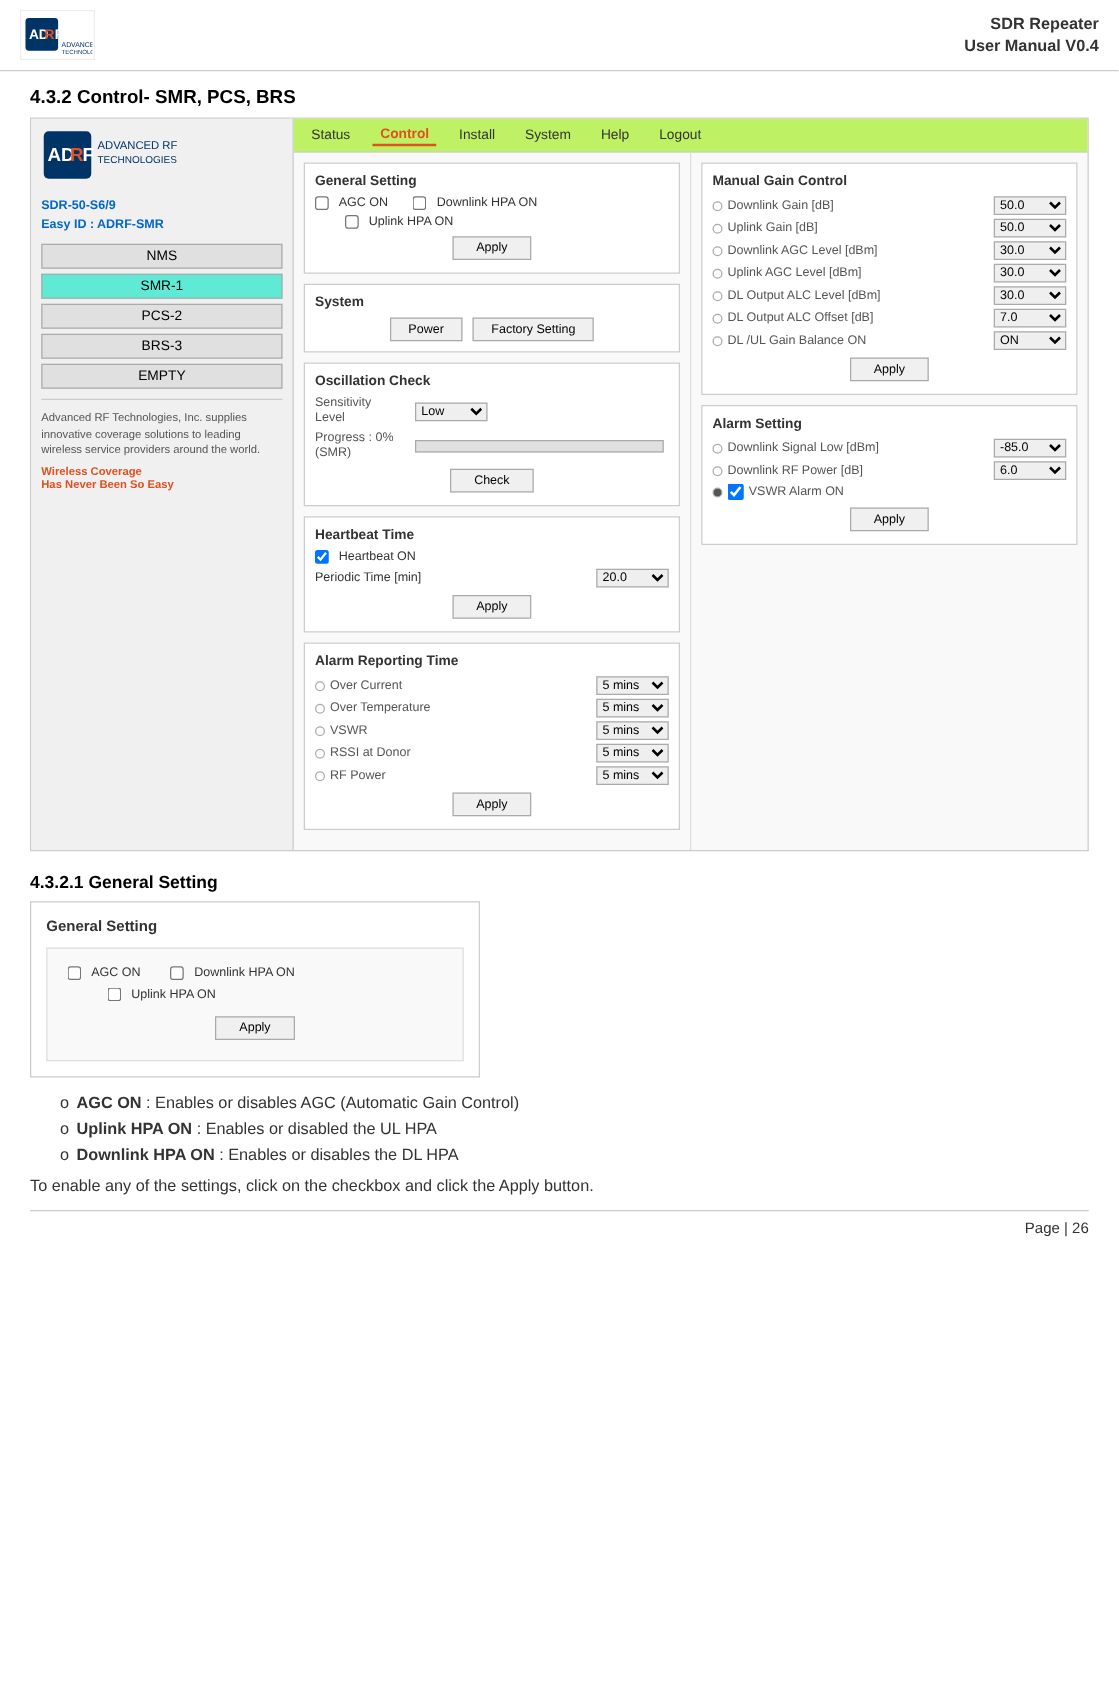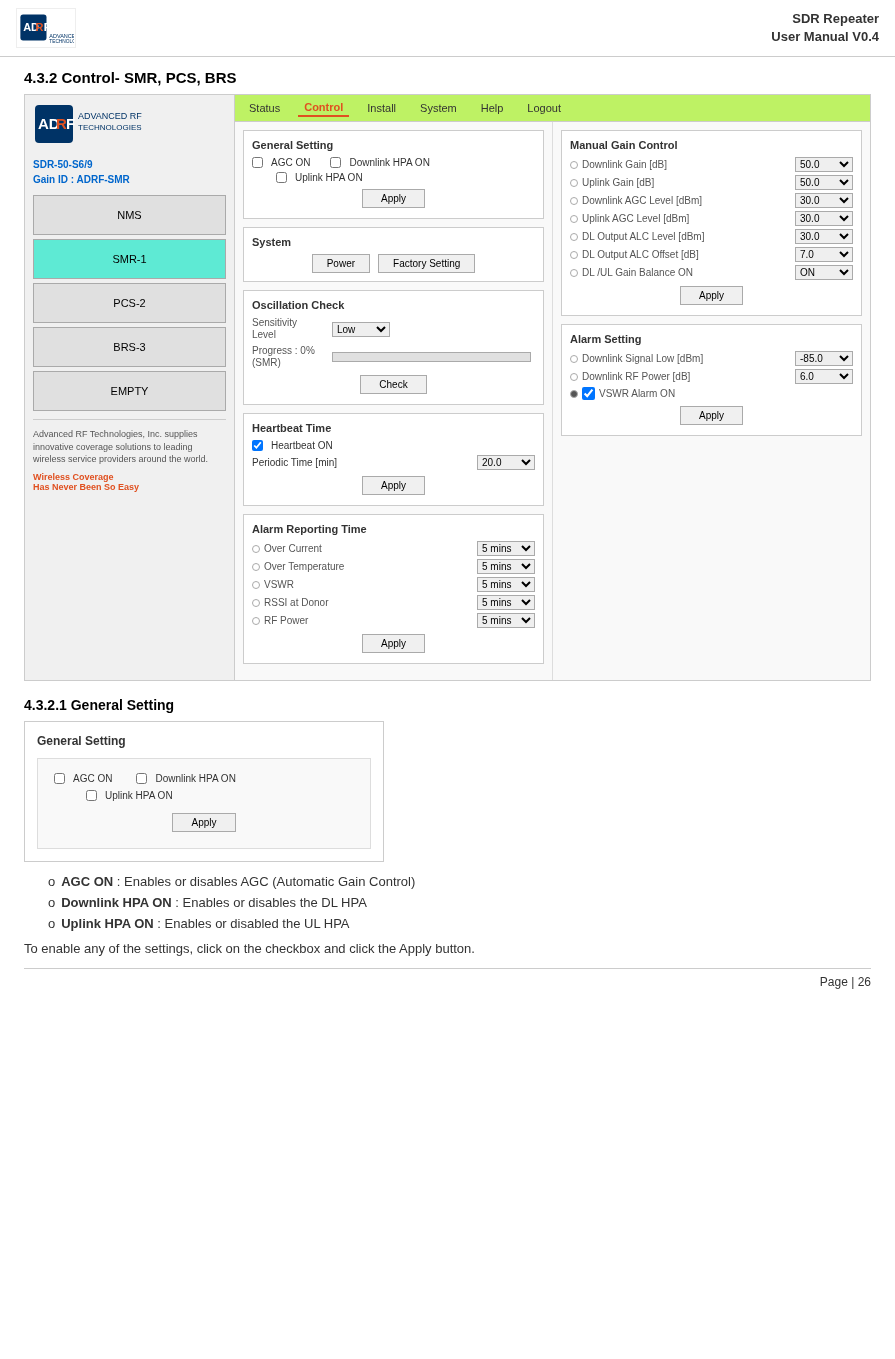--- a/index.html
+++ b/index.html
@@ -19,21 +19,21 @@
     .section-heading { font-size: 15px; font-weight: bold; margin-bottom: 8px; color: #000; }
     .sub-section-heading { font-size: 14px; font-weight: bold; margin: 16px 0 8px 0; color: #000; }
 
     
     .control-panel { border: 1px solid #ccc; background: #f9f9f9; display: flex; }
 
     
     .sidebar { width: 210px; min-width: 210px; background: #f0f0f0; border-right: 1px solid #ccc; padding: 8px; }
     .sidebar-logo { width: 170px; height: 45px; margin-bottom: 6px; }
     .sidebar-info { font-size: 10px; color: #0066cc; font-weight: bold; margin-bottom: 8px; line-height: 1.5; }
-    .sidebar-btn { display: block; width: 100%; margin-bottom: 4px; padding: 13px 6px; background: #e0e0e0; border: 1px solid #aaa; text-align: center; font-size: 11px; cursor: pointer; }
+    .sidebar-btn { display: block; width: 100%; margin-bottom: 4px; padding: 3px 6px; background: #e0e0e0; border: 1px solid #aaa; text-align: center; font-size: 11px; cursor: pointer; }
     .sidebar-btn.active { background: #5eead4; }
     .sidebar-divider { margin: 8px 0; border-top: 1px solid #ccc; }
     .sidebar-footer { font-size: 9px; color: #555; line-height: 1.4; margin-top: 8px; }
     .sidebar-tagline { color: #e05020; font-size: 9px; font-weight: bold; margin-top: 6px; }
 
     
     .main-panel { flex: 1; padding: 0; }
 
     
     .nav-bar { display: flex; background: #bef264; border-bottom: 1px solid #ccc; padding: 4px 8px; gap: 12px; align-items: center; }
@@ -129,21 +129,21 @@
       <svg class="sidebar-logo" viewBox="0 0 170 45">
         <rect x="2" y="2" width="38" height="38" rx="4" fill="#003366"></rect>
         <text x="5" y="26" font-size="15" font-weight="bold" fill="white" font-family="Arial">AD</text>
         <text x="23" y="26" font-size="15" font-weight="bold" fill="#e05020" font-family="Arial">R</text>
         <text x="33" y="26" font-size="15" font-weight="bold" fill="white" font-family="Arial">F</text>
         <text x="45" y="16" font-size="9" fill="#003366" font-family="Arial">ADVANCED RF</text>
         <text x="45" y="27" font-size="8" fill="#003366" font-family="Arial">TECHNOLOGIES</text>
       </svg>
       <div class="sidebar-info">
         <div>SDR-50-S6/9</div>
-        <div>Gain ID : ADRF-SMR</div>
+        <div>Easy ID : ADRF-SMR</div>
       </div>
       <button class="sidebar-btn">NMS</button>
       <button class="sidebar-btn active">SMR-1</button>
       <button class="sidebar-btn">PCS-2</button>
       <button class="sidebar-btn">BRS-3</button>
       <button class="sidebar-btn">EMPTY</button>
       <div class="sidebar-divider"></div>
       <div class="sidebar-footer">Advanced RF Technologies, Inc. supplies innovative coverage solutions to leading wireless service providers around the world.</div>
       <div class="sidebar-tagline">
         <div>Wireless Coverage</div>
@@ -348,29 +348,29 @@
 
   <ul class="bullet-list">
     <li>
       <span class="bullet-text">
         <span class="bullet-bold">AGC ON</span>
         <span>: Enables or disables AGC (Automatic Gain Control)</span>
       </span>
     </li>
     <li>
       <span class="bullet-text">
+        <span class="bullet-bold">Uplink HPA ON</span>
+        <span>: Enables or disabled the UL HPA</span>
+      </span>
+    </li>
+    <li>
+      <span class="bullet-text">
         <span class="bullet-bold">Downlink HPA ON</span>
         <span>: Enables or disables the DL HPA</span>
       </span>
     </li>
-    <li>
-      <span class="bullet-text">
-        <span class="bullet-bold">Uplink HPA ON</span>
-        <span>: Enables or disabled the UL HPA</span>
-      </span>
-    </li>
   </ul>
 
   <div class="footer-note">To enable any of the settings, click on the checkbox and click the Apply button.</div>
 
   <div class="page-num">Page | 26</div>
 
 </div>
 
 </body></html>

